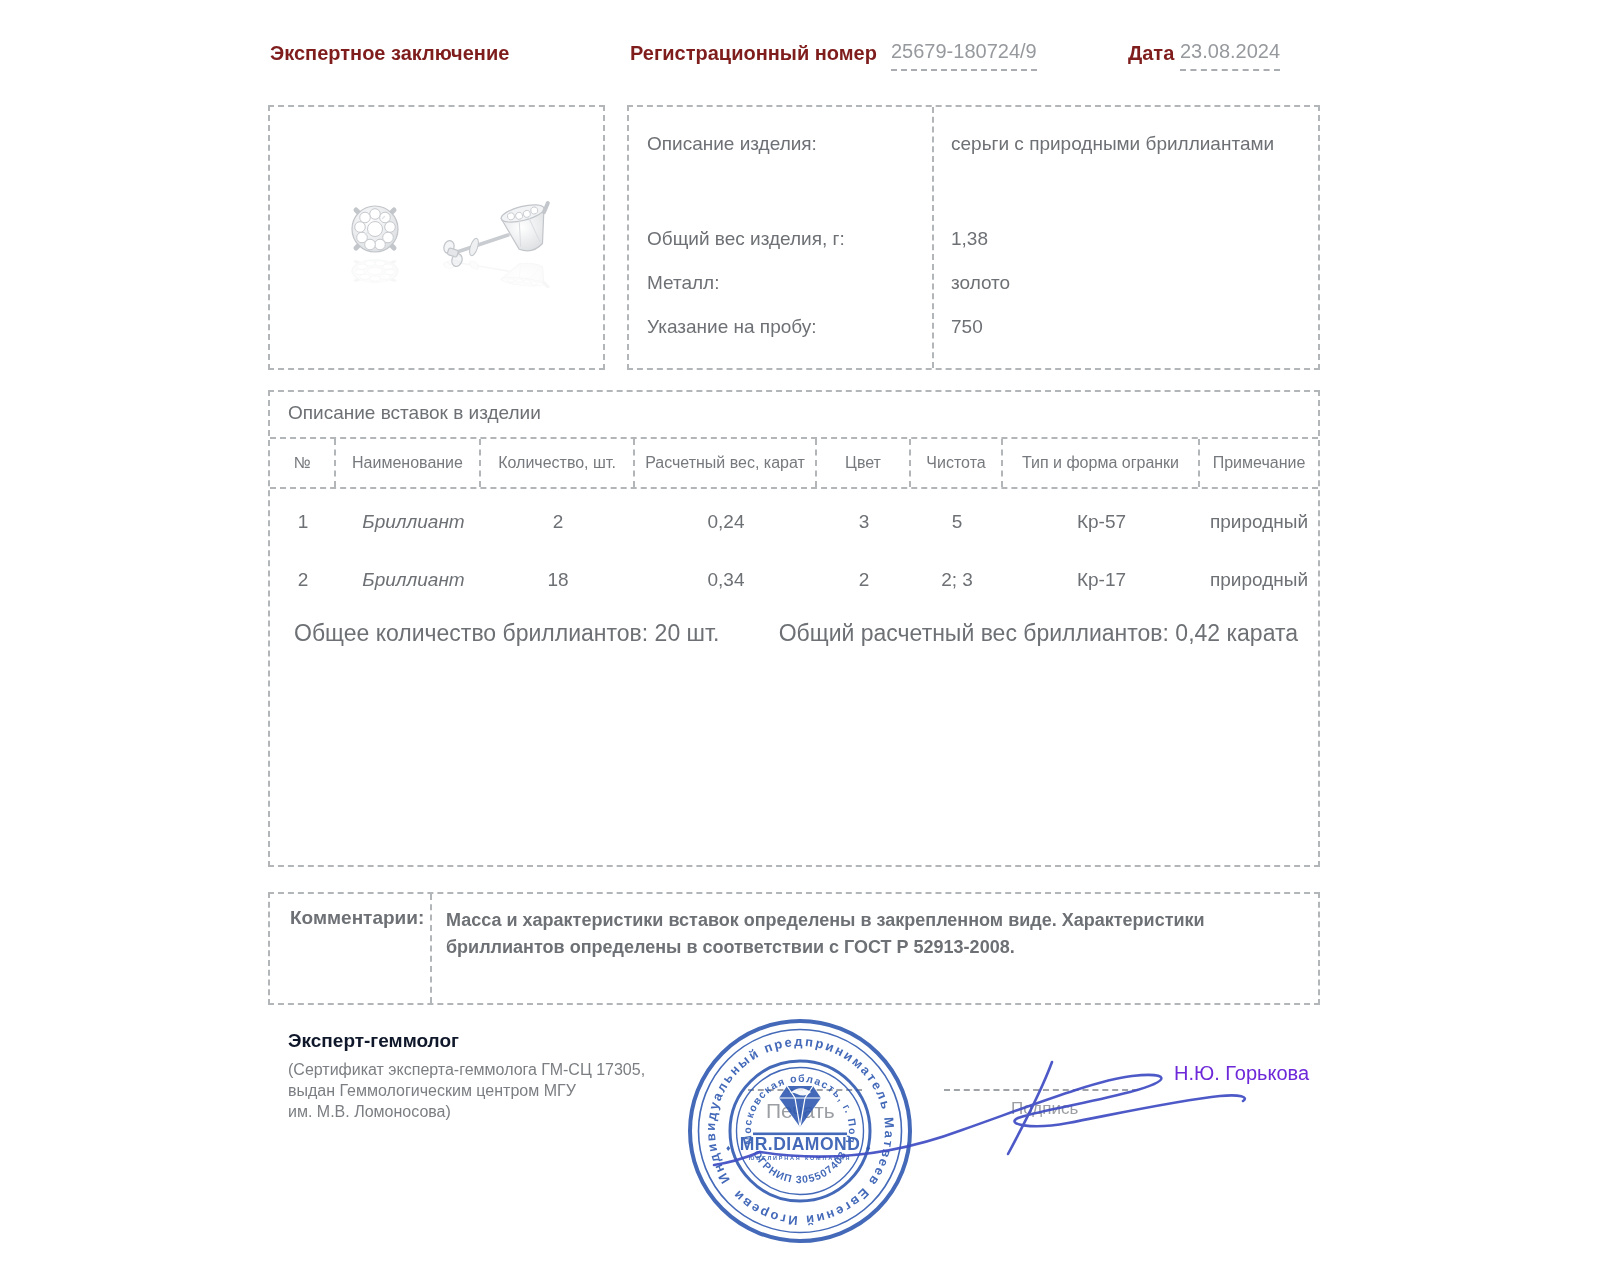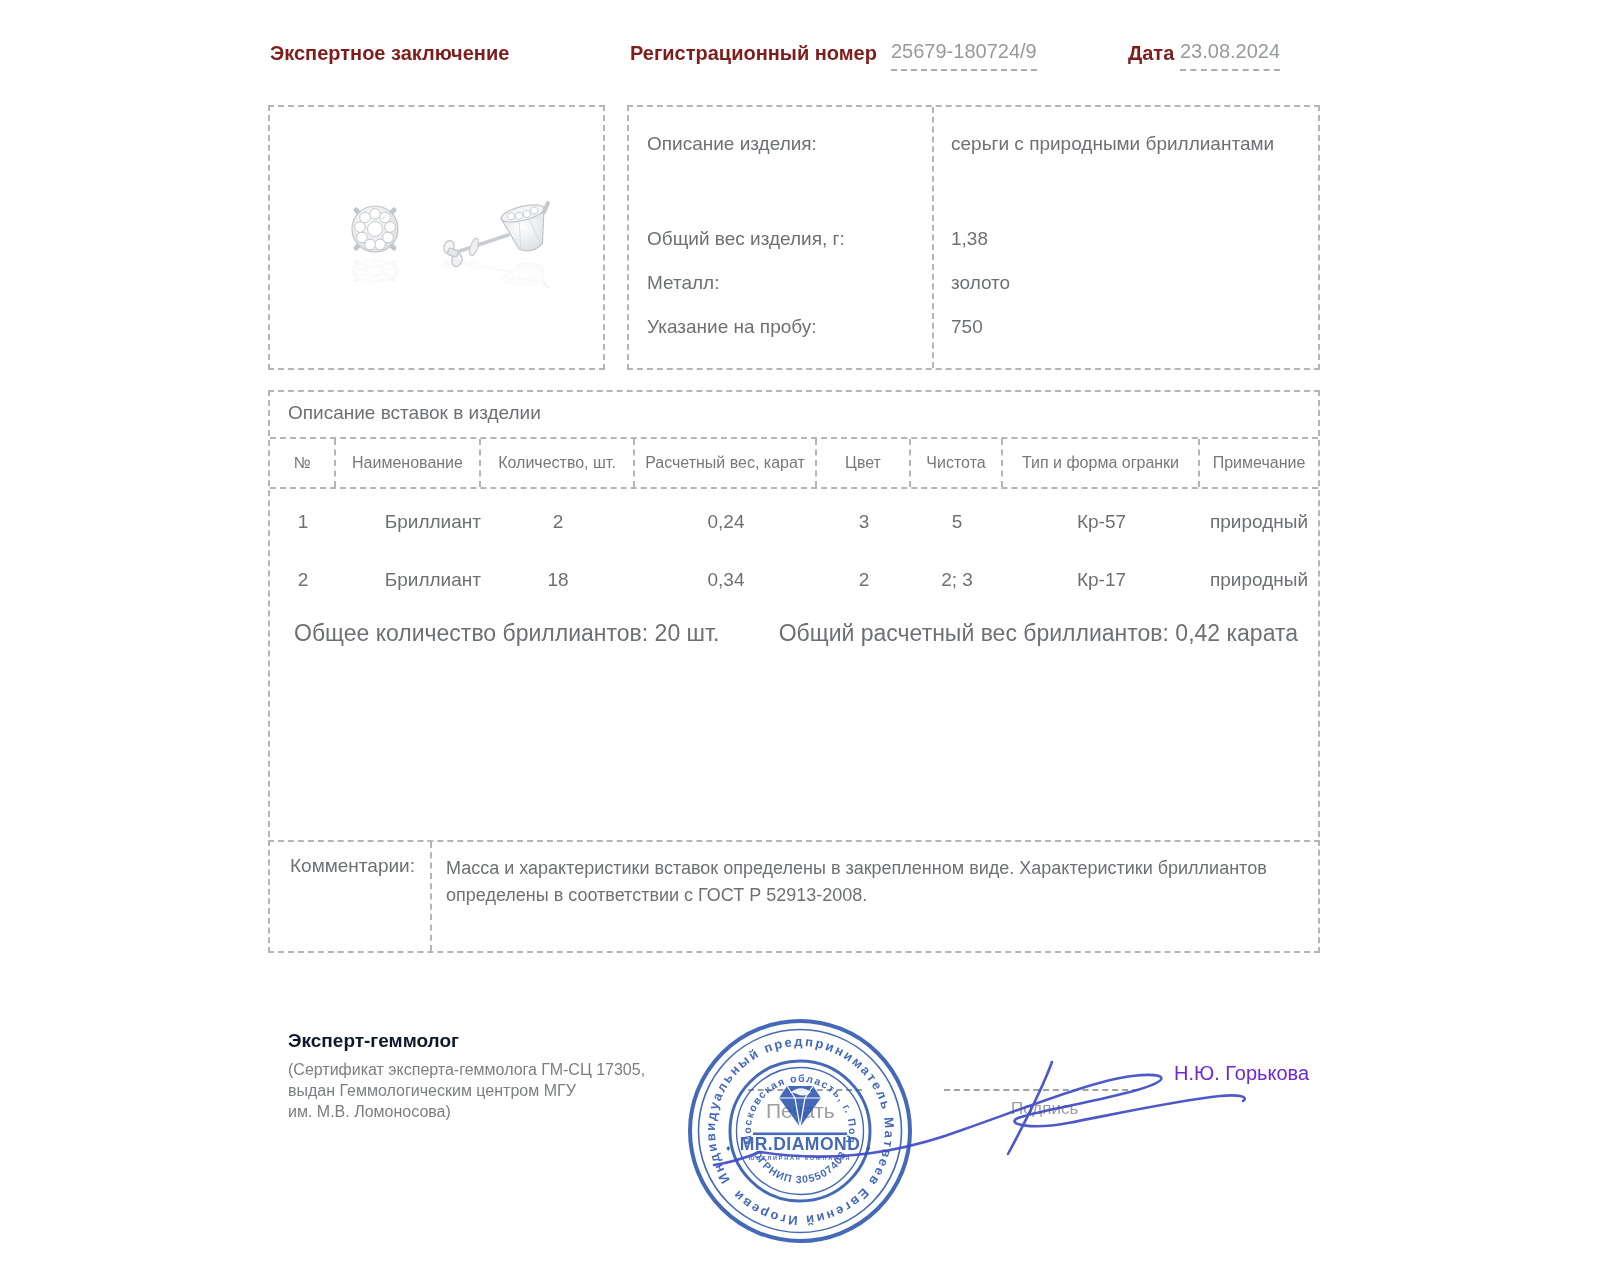--- a/index.html
+++ b/index.html
@@ -27,27 +27,27 @@
   .thead{position:absolute;left:0;right:0;top:45px;display:grid;
          grid-template-columns:66px 145px 154px 182px 94px 92px 197px 1fr;
          border-top:2px dashed #b3b6b9;border-bottom:2px dashed #b3b6b9;}
   .thead > div{padding:15px 4px;text-align:center;font-size:16px;color:#76797d;
                border-right:2px dashed #b3b6b9;box-sizing:border-box;white-space:nowrap;overflow:hidden;}
   .thead > div:last-child{border-right:none;}
   .trow{position:absolute;left:0;right:0;height:56px;display:grid;
         grid-template-columns:66px 145px 154px 182px 94px 92px 197px 1fr;
         align-items:center;font-size:19px;color:#6d7074;}
   .trow > div{text-align:center;}
-  .trow > div.cell-name{text-align:right;padding-left:10px;}
+  .trow > div.cell-name{text-align:center;padding-left:10px;font-style:italic;}
   .trow1{top:102px;} .trow2{top:160px;}
   .totals{position:absolute;left:24px;right:20px;top:228px;display:flex;
           justify-content:space-between;font-size:23px;}
 
   
-  .comments-box{left:268px;top:840px;width:1052px;height:113px;}
+  .comments-box{left:268px;top:892px;width:1052px;height:113px;font-weight:bold;}
   .c-divider{left:160px;}
   .c-label{position:absolute;left:20px;top:13px;font-size:19px;white-space:nowrap;}
   .c-text{position:absolute;left:176px;top:13px;width:845px;font-size:18px;line-height:27px;}
 
   
   .expert{position:absolute;left:288px;top:1030px;}
   .expert-title{font-size:19px;margin:0 0 7px 0;color:#0f172a;font-weight:bold;}
   .expert-cert{font-size:16px;line-height:21px;color:#7b7e82;}
   .expert-name{position:absolute;left:1174px;top:1062px;font-size:20px;color:#6d28d9;white-space:nowrap;}
   .ph-line{position:absolute;left:748px;top:1089px;width:114px;border-top:2px dashed #9fa2a6;z-index:1;}

